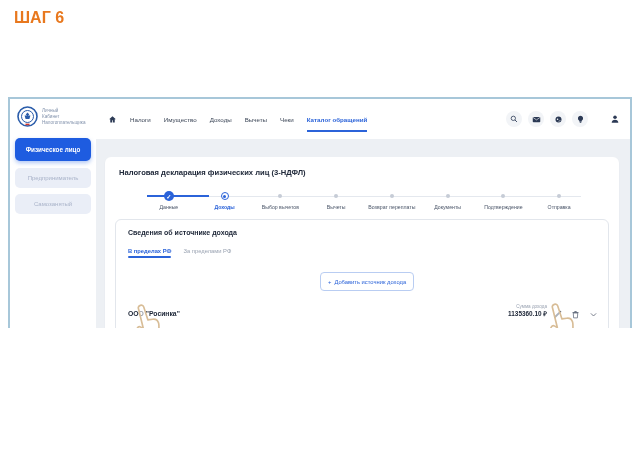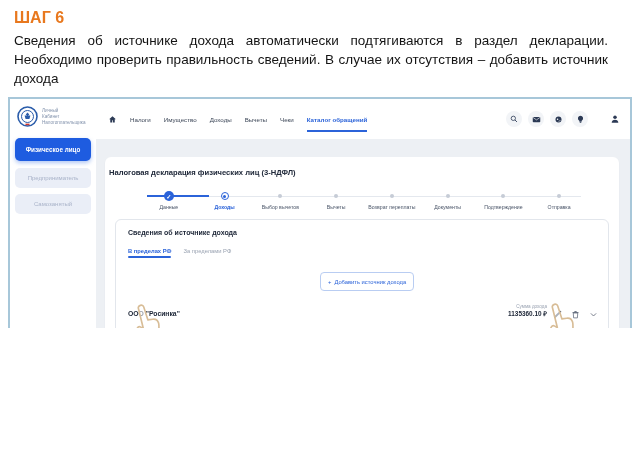--- a/index.html
+++ b/index.html
@@ -35,21 +35,21 @@
   .nav-item.active{color:#2b63d9;font-weight:bold;}
   .nav-item.active::after{content:"";position:absolute;left:0;right:0;bottom:-9px;height:2px;background:#2b63d9;}
   .nav-right{position:absolute;right:10px;display:flex;align-items:center;gap:6px;}
   .icon-circle{width:16px;height:16px;border-radius:50%;background:#f2f4f7;display:flex;align-items:center;
                justify-content:center;cursor:pointer;}
   .profile-icon-wrap{margin-left:16px;cursor:pointer;display:flex;align-items:center;}
   
   .content{position:absolute;left:86px;top:40px;right:0;bottom:0;background:#edf0f4;}
   .main-card{position:absolute;left:9px;top:18px;width:514px;height:260px;background:#fff;border-radius:6px;
              box-shadow:0 1px 2px rgba(20,30,60,.06);}
-  .main-title{position:absolute;left:4px;top:11px;font-size:7.6px;font-weight:bold;color:#20293a;}
+  .main-title{position:absolute;left:14px;top:11px;font-size:7.6px;font-weight:bold;color:#20293a;}
   
   .stepper{position:absolute;left:36px;top:34px;width:446px;display:flex;justify-content:space-between;}
   .stepper::before{content:"";position:absolute;left:6px;right:6px;top:4.5px;height:1px;background:#e4e8ee;}
   .stepper::after{content:"";position:absolute;left:6px;width:14%;top:4px;height:2px;background:#2b63d9;}
   .step{position:relative;z-index:1;display:flex;flex-direction:column;align-items:center;width:56px;}
   .step-marker{height:10px;display:flex;align-items:center;justify-content:center;}
   .dot-done{width:10px;height:10px;border-radius:50%;background:#2b63d9;color:#fff;font-size:6px;font-weight:bold;
             display:flex;align-items:center;justify-content:center;}
   .dot-current{width:8px;height:8px;border-radius:50%;background:#fff;border:1.6px solid #2b63d9;box-sizing:border-box;
             display:flex;align-items:center;justify-content:center;}
@@ -85,21 +85,20 @@
             display:flex;align-items:center;gap:3px;font-size:6.2px;color:#fff;font-weight:bold;cursor:pointer;box-sizing:border-box;}
   
   .hand{position:absolute;z-index:5;pointer-events:none;}
 </style>
 </head>
 <body>
 
 <div id="page">
 
   <div class="step-title">ШАГ 6</div>
-  <div class="step-desc">Сведения об источнике дохода автоматически подтягиваются в раздел декларации. Необходимо проверить правильность сведений. В случае их отсутствия – добавить источник дохода</div>
 
   <div class="app-frame">
 
     <div class="sidebar">
       <div class="logo">
         <svg width="21" height="21" viewBox="0 0 21 21">
           <circle cx="10.5" cy="10.5" r="9.5" fill="#fff" stroke="#2a5caa" stroke-width="1.6"></circle>
           <circle cx="10.5" cy="10.5" r="6" fill="#fff" stroke="#2a5caa" stroke-width="1"></circle>
           <path d="M10.5 6.5l1.8 2-1.8 1.2-1.8-1.2z M7.6 9.5h5.8l-1 3.5h-3.8z" fill="#2a5caa"></path>
           <rect x="8.5" y="17.6" width="4" height="1.6" fill="#d23b2e"></rect>

